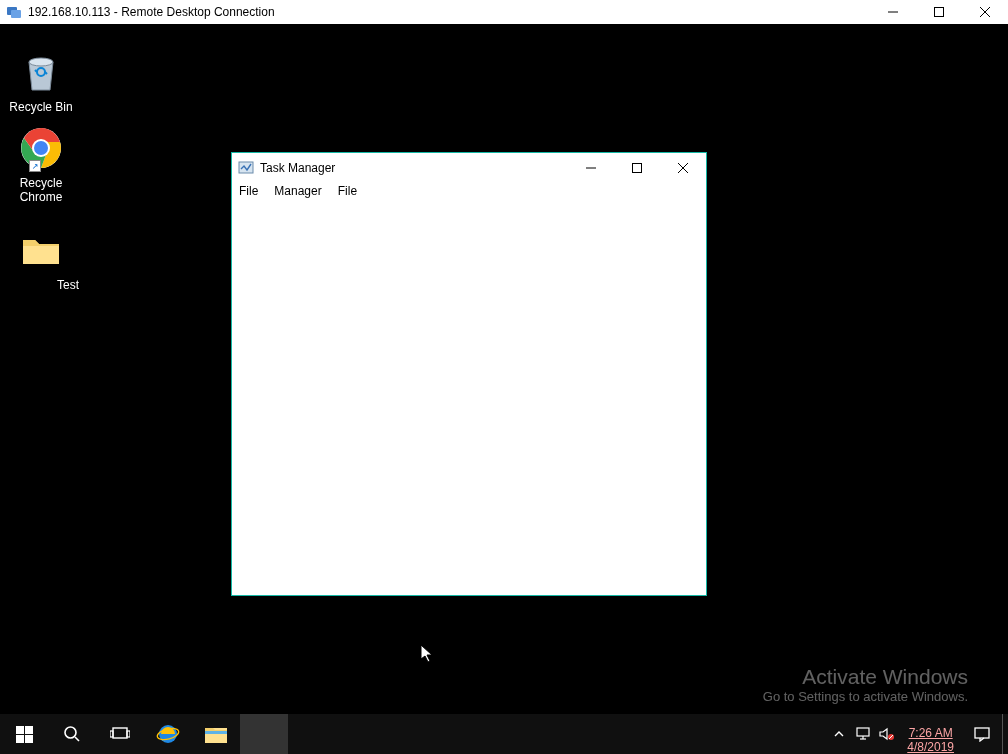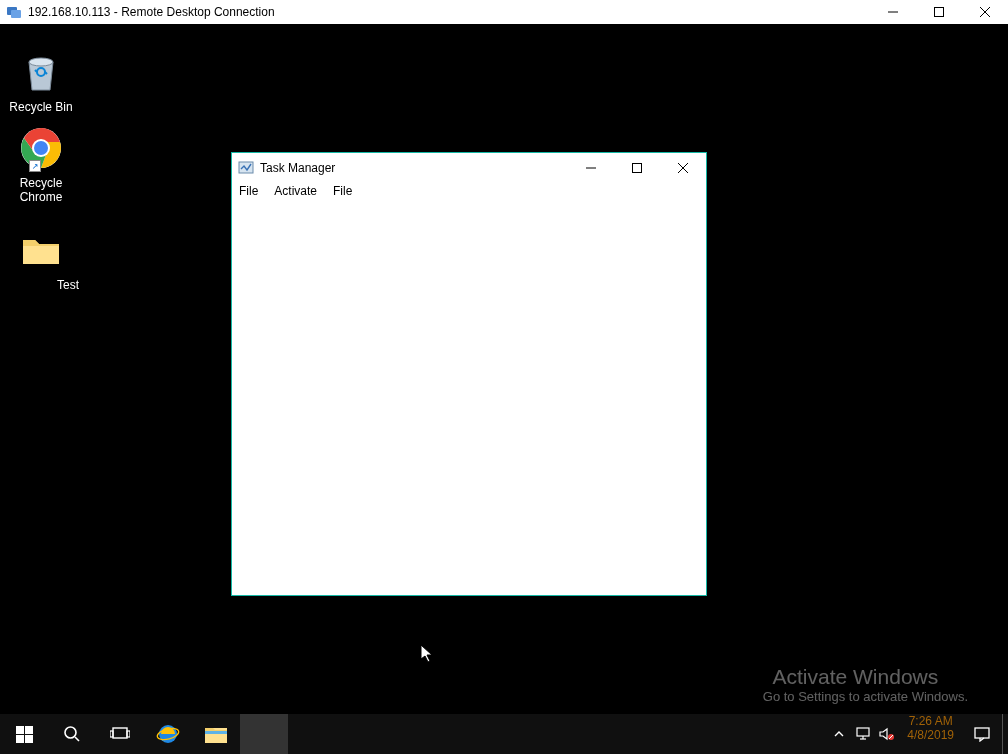--- a/index.html
+++ b/index.html
@@ -153,21 +153,21 @@
       flex: 1;
       background: #fff;
     }
 
     
     .activate-watermark {
       position: absolute;
       right: 40px;
       bottom: 50px;
       color: rgba(255,255,255,0.38);
-      text-align: center;
+      text-align: right;
     }
     .activate-watermark .line1 {
       font-size: 21px;
       font-weight: 300;
     }
     .activate-watermark .line2 {
       font-size: 13px;
       margin-left: 20px;
     }
 
@@ -195,22 +195,23 @@
     }
     .taskbar .tb-btn.active {
       background: #333;
     }
     .taskbar .spacer {
       flex: 1;
     }
     .taskbar .tb-right {
       display: flex;
       height: 100%;
-      align-items: flex-start;
-      color: #a16207;
+      align-items: flex-end;
+      color: #fca5a5;
+      text-decoration: underline;
     }
     .taskbar .tray-icon {
       width: 24px;
       display: flex;
       align-items: center;
       justify-content: center;
       height: 100%;
       font-size: 12px;
     }
     .taskbar .clock {
@@ -336,21 +337,21 @@
         <div>
           <svg width="10" height="10" viewBox="0 0 10 10">
               <line x1="0" y1="0" x2="10" y2="10" stroke="#000" stroke-width="1"></line>
               <line x1="10" y1="0" x2="0" y2="10" stroke="#000" stroke-width="1"></line>
             </svg>
         </div>
       </div>
     </div>
     <div class="tm-menubar">
       <div>File</div>
-      <div>Activate</div>
+      <div>Manager</div>
       <div>File</div>
     </div>
     <div class="tm-body"></div>
   </div>
 
   <div class="activate-watermark">
     <div class="line1">Activate Windows</div>
     <div class="line2">Go to Settings to activate Windows.</div>
   </div>
 

